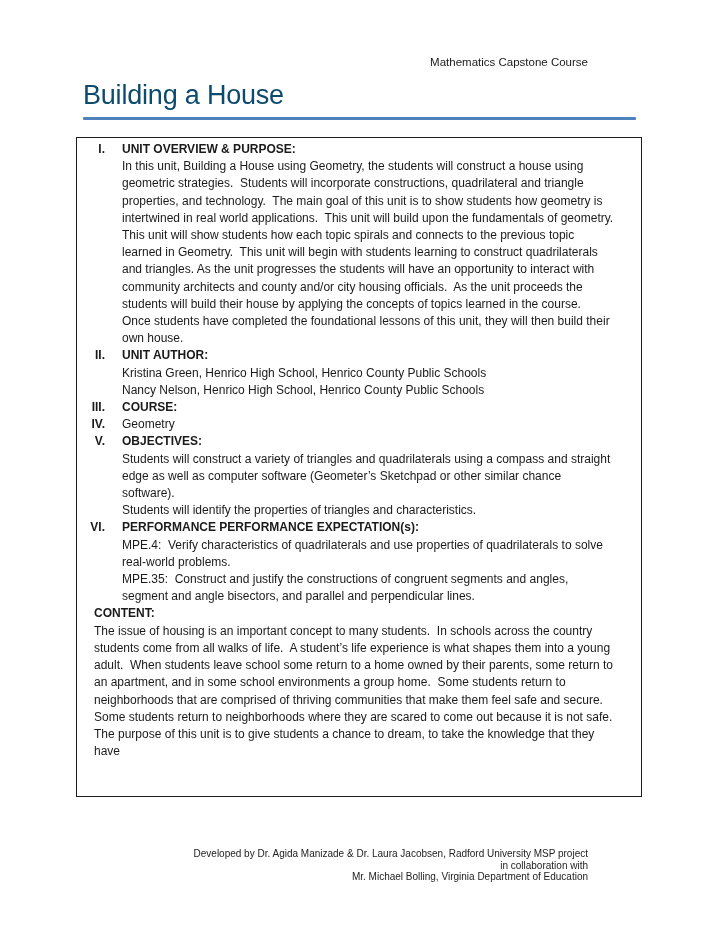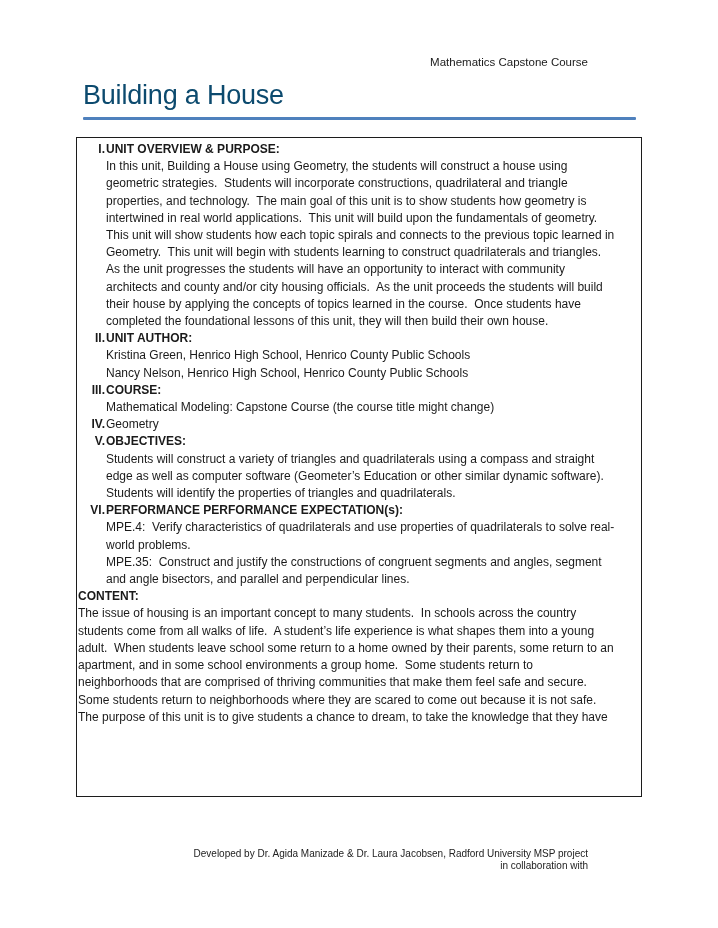--- a/index.html
+++ b/index.html
@@ -56,21 +56,21 @@
     font-size: 12px;
     line-height: 17.2px;
   }
   .section .num {
     flex: 0 0 28px;
     text-align: right;
     font-weight: 700;
   }
   .section .body {
     flex: 1;
-    margin-left: 1px;
+    margin-left: 17px;
     padding-right: 26px;
   }
   .section .body p {
     margin: 0;
     white-space: pre-wrap;
   }
   .section .body p.heading { font-weight: 700; }
   .section .body p.bold { font-weight: 400; }
   .page-footer {
     position: absolute;
@@ -106,37 +106,36 @@
       <p class="heading">UNIT AUTHOR:</p>
     <p class="bold">Kristina Green, Henrico High School, Henrico County Public Schools</p>
             <p class="bold">Nancy Nelson, Henrico High School, Henrico County Public Schools</p>
           </div>
   </div>
 
   <div class="section">
     <div class="num">III.</div>
     <div class="body">
       <p class="heading">COURSE:</p>
-    <p>Mathematical Modeling: Capstone Course (the course title might change)</p>
           </div>
   </div>
 
   <div class="section">
     <div class="num">IV.</div>
     <div class="body">
     <p>Geometry</p>
           </div>
   </div>
 
   <div class="section">
     <div class="num">V.</div>
     <div class="body">
       <p class="heading">OBJECTIVES:</p>
-    <p>Students will construct a variety of triangles and quadrilaterals using a compass and straight edge as well as computer software (Geometer’s Education or other similar dynamic software).</p>
-            <p>Students will identify the properties of triangles and quadrilaterals.</p>
+    <p>Students will construct a variety of triangles and quadrilaterals using a compass and straight edge as well as computer software (Geometer’s Sketchpad or other similar chance software).</p>
+            <p>Students will identify the properties of triangles and characteristics.</p>
           </div>
   </div>
 
   <div class="section">
     <div class="num">VI.</div>
     <div class="body">
       <p class="heading">PERFORMANCE PERFORMANCE EXPECTATION(s):</p>
     <p>MPE.4:  Verify characteristics of quadrilaterals and use properties of quadrilaterals to solve real-world problems.</p>
             <p>MPE.35:  Construct and justify the constructions of congruent segments and angles, segment and angle bisectors, and parallel and perpendicular lines.</p>
           </div>
@@ -146,14 +145,15 @@
     <div class="body">
       <p class="heading">CONTENT:</p>
     <p>The issue of housing is an important concept to many students.  In schools across the country students come from all walks of life.  A student’s life experience is what shapes them into a young adult.  When students leave school some return to a home owned by their parents, some return to an apartment, and in some school environments a group home.  Some students return to neighborhoods that are comprised of thriving communities that make them feel safe and secure.  Some students return to neighborhoods where they are scared to come out because it is not safe.  The purpose of this unit is to give students a chance to dream, to take the knowledge that they have</p>
           </div>
   </div>
 </div>
   </div>
   <div class="page-footer">
       <div>Developed by Dr. Agida Manizade &amp; Dr. Laura Jacobsen, Radford University MSP project</div>
       <div>in collaboration with</div>
+      <div>Mr. Michael Bolling, Virginia Department of Education</div>
     </div>
 </div>
 
 </body></html>

